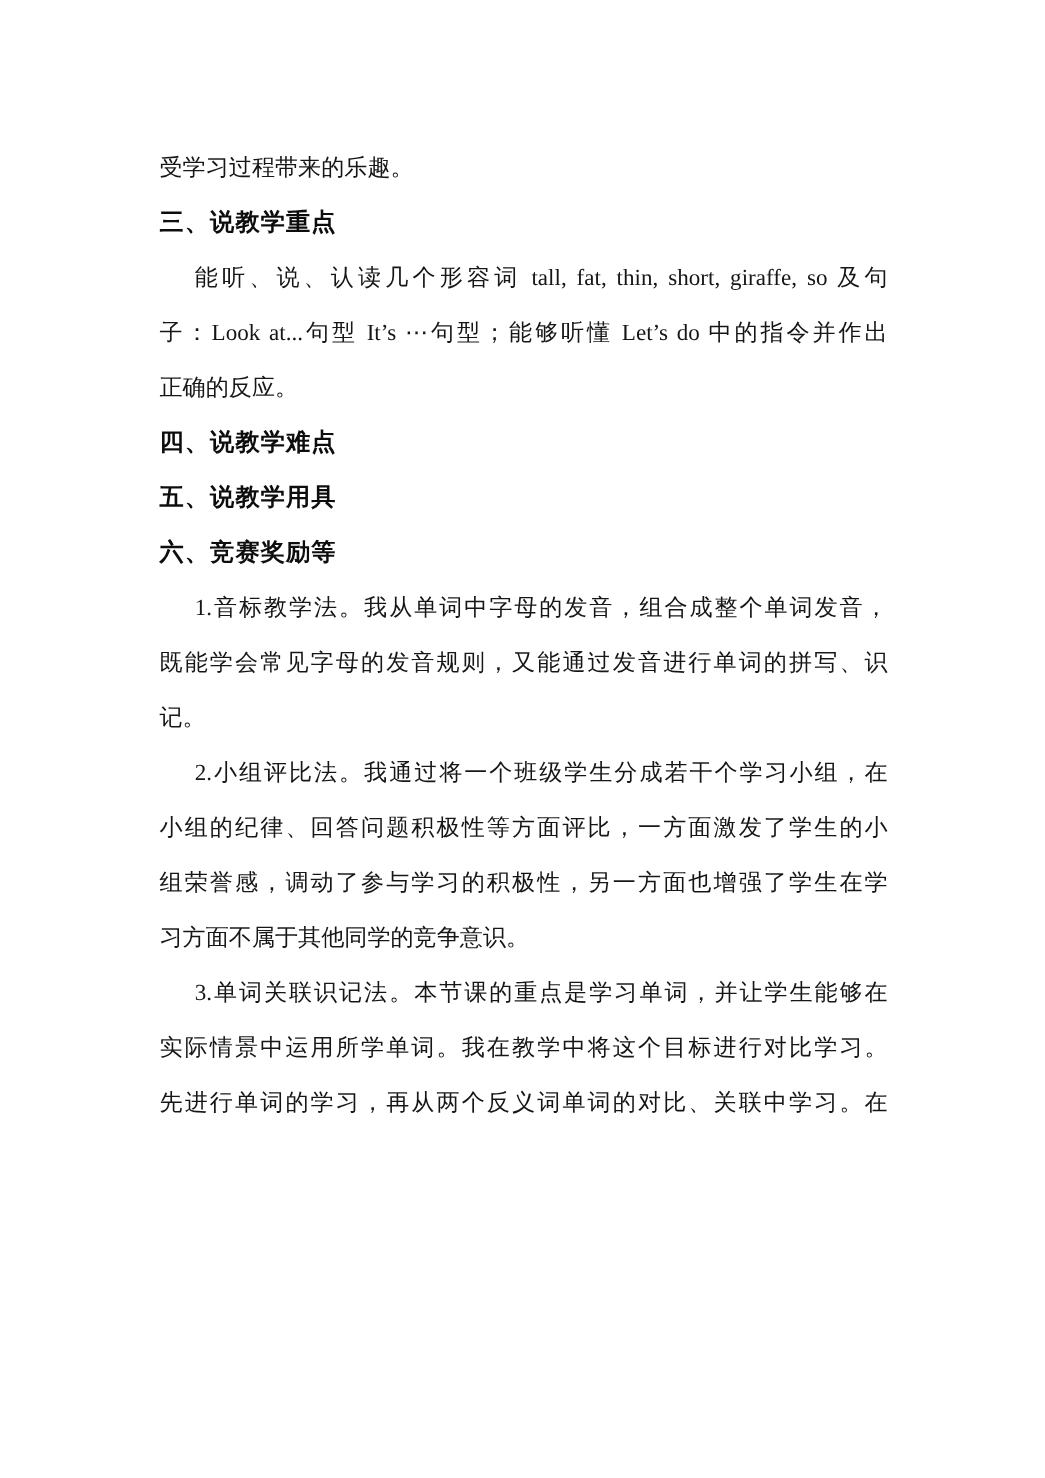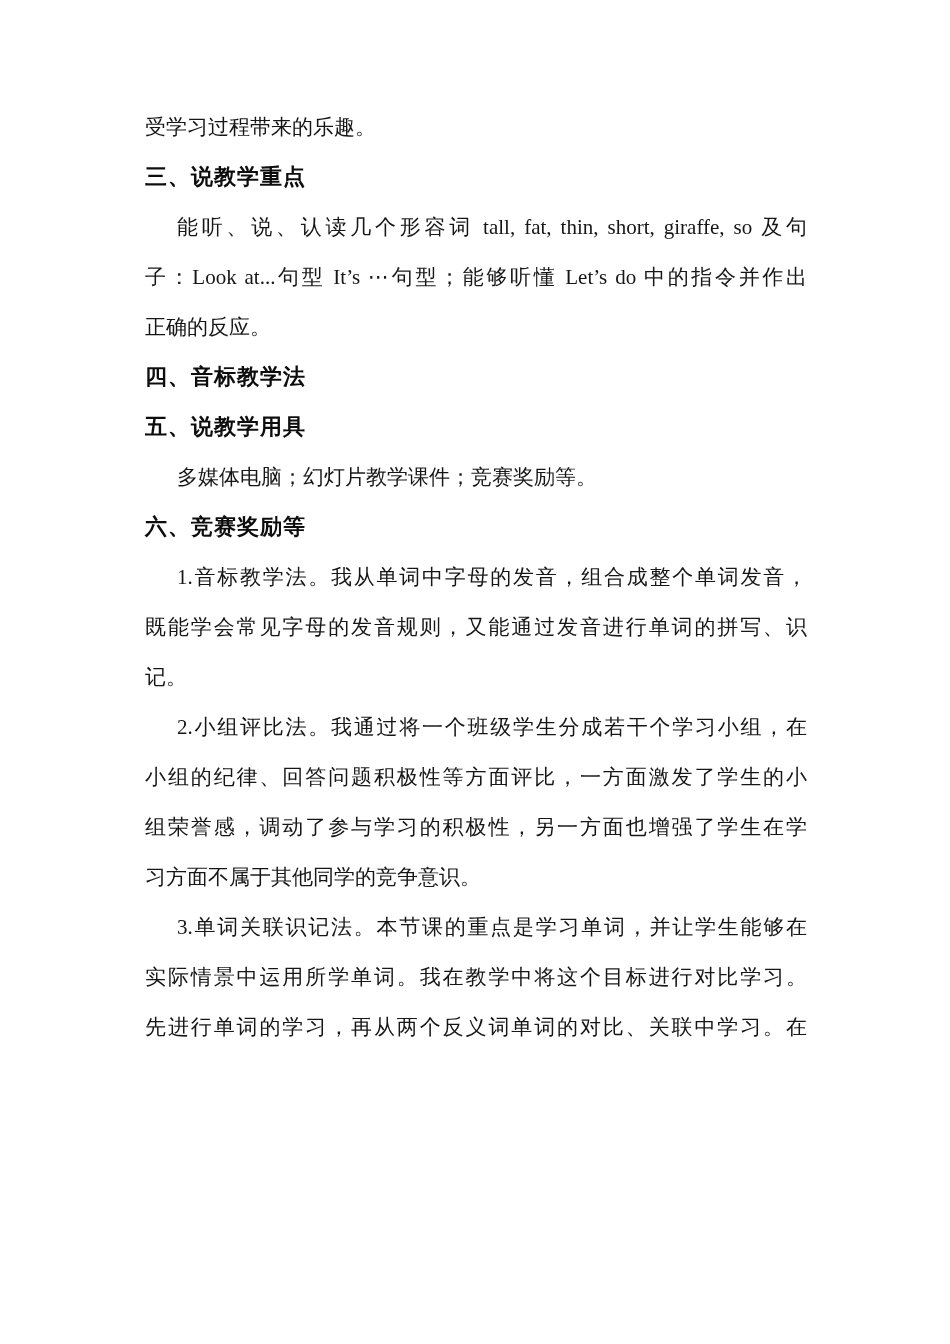--- a/index.html
+++ b/index.html
@@ -12,21 +12,21 @@
   }
   .page {
     position: relative;
     width: 950px;
     height: 1344px;
     background: #ffffff;
   }
   .doc {
     position: absolute;
     left: 145px;
-    top: 102px;
+    top: 127px;
     width: 662px;
   }
   .line {
     height: 50px;
     line-height: 50px;
     font-family: "Liberation Serif", "DejaVu Serif", "DejaVu Sans", serif;
     font-size: 21px;
     color: #161616;
     text-align: left;
     overflow: visible;
@@ -51,23 +51,22 @@
 </head>
 <body>
 
 <div class="page">
   <div class="doc">
     <div class="line">受学习过程带来的乐趣。</div>
     <div class="line h">三、说教学重点</div>
     <div class="line i j">能听、说、认读几个形容词 tall, fat, thin, short, giraffe, so 及句</div>
     <div class="line j">子：Look at...句型 It’s ⋯句型；能够听懂 Let’s do 中的指令并作出</div>
     <div class="line">正确的反应。</div>
-    <div class="line h">四、音标教学法</div>
+    <div class="line h">四、说教学难点</div>
     <div class="line h">五、说教学用具</div>
-    <div class="line i">多媒体电脑；幻灯片教学课件；竞赛奖励等。</div>
     <div class="line h">六、竞赛奖励等</div>
     <div class="line i j">1.音标教学法。我从单词中字母的发音，组合成整个单词发音，</div>
     <div class="line j">既能学会常见字母的发音规则，又能通过发音进行单词的拼写、识</div>
     <div class="line">记。</div>
     <div class="line i j">2.小组评比法。我通过将一个班级学生分成若干个学习小组，在</div>
     <div class="line j">小组的纪律、回答问题积极性等方面评比，一方面激发了学生的小</div>
     <div class="line j">组荣誉感，调动了参与学习的积极性，另一方面也增强了学生在学</div>
     <div class="line">习方面不属于其他同学的竞争意识。</div>
     <div class="line i j">3.单词关联识记法。本节课的重点是学习单词，并让学生能够在</div>
     <div class="line j">实际情景中运用所学单词。我在教学中将这个目标进行对比学习。</div>

